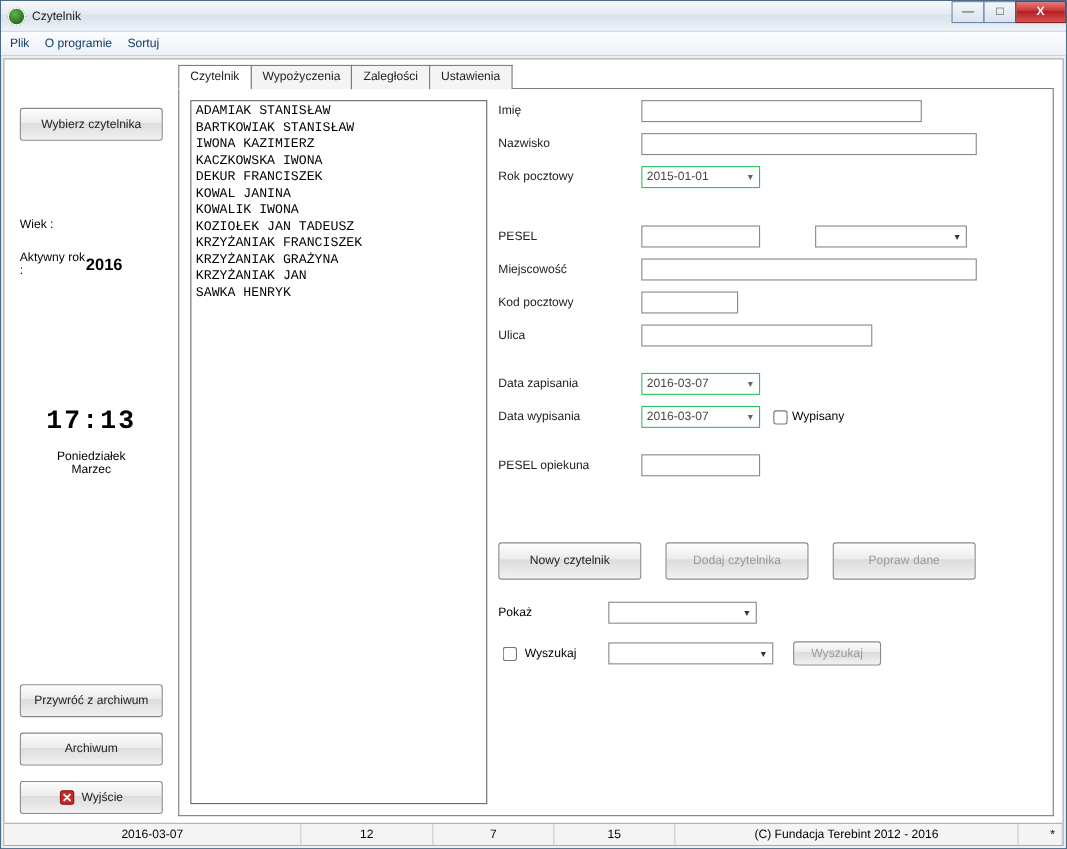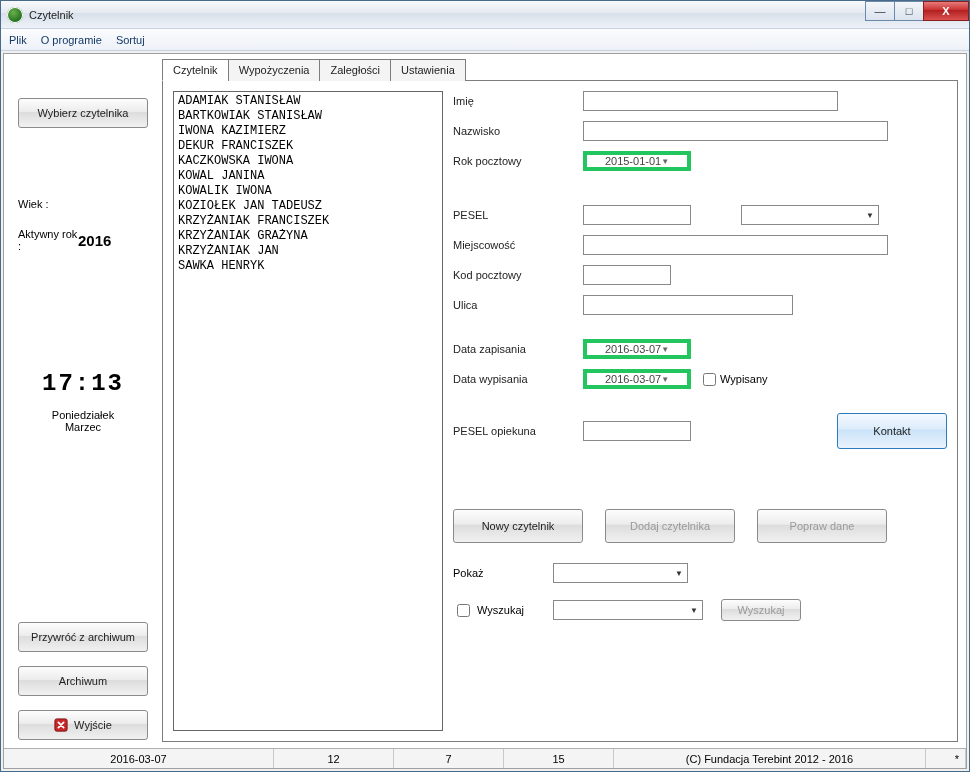--- a/index.html
+++ b/index.html
@@ -178,25 +178,25 @@
     border:1px solid #888;
     height:20px;
     background:#fff;
     padding:0 3px;
   }
   .txt.w-lg { width:305px; }
   .txt.w-md { width:210px; }
   .txt.w-sm { width:108px; }
   .txt.w-xs { width:88px; }
   .date {
-    border:4px solid #22c55e;
+    border:1px solid #22c55e;
     height:20px;
     width:108px;
     background:#fff;
-    display:flex; align-items:center; justify-content:center;
+    display:flex; align-items:center; justify-content:space-between;
     padding:0 4px;
     color:#444;
   }
   .date .arr { color:#666; font-size:8px; }
   .combo {
     border:1px solid #888;
     height:20px;
     width:138px;
     background:#fff;
     display:flex; align-items:center; justify-content:flex-end;
@@ -295,22 +295,22 @@
           <div class="tab">Wypożyczenia</div>
           <div class="tab">Zaległości</div>
           <div class="tab">Ustawienia</div>
         </div>
         <div class="tabbody">
 
           <div class="listbox">
             <div>ADAMIAK STANISŁAW</div>
             <div>BARTKOWIAK STANISŁAW</div>
             <div>IWONA KAZIMIERZ</div>
+            <div>KACZKOWSKA IWONA</div>
             <div>DEKUR FRANCISZEK</div>
-            <div>KACZKOWSKA IWONA</div>
             <div>KOWAL JANINA</div>
             <div>KOWALIK IWONA</div>
             <div>KOZIOŁEK JAN TADEUSZ</div>
             <div>KRZYŻANIAK FRANCISZEK</div>
             <div>KRZYŻANIAK GRAŻYNA</div>
             <div>KRZYŻANIAK JAN</div>
             <div>SAWKA HENRYK</div>
           </div>
 
           <div class="form">
@@ -367,21 +367,20 @@
               <div class="chk">
                 <input type="checkbox" style="">
                 <span>Wypisany</span>
               </div>
             </div>
 
             <div class="form-row" style="margin-top:14px">
               <label>PESEL opiekuna</label>
               <div class="txt w-sm"></div>
               <div style="flex:1"></div>
-              <div class="btn primary" style="width:110px;height:36px">Kontakt</div>
             </div>
 
             <div class="btnrow">
               <div class="btn">Nowy czytelnik</div>
               <div class="btn disabled">Dodaj czytelnika</div>
               <div class="btn disabled">Popraw dane</div>
             </div>
 
             <div class="lowerrow">
               <label>Pokaż</label>

